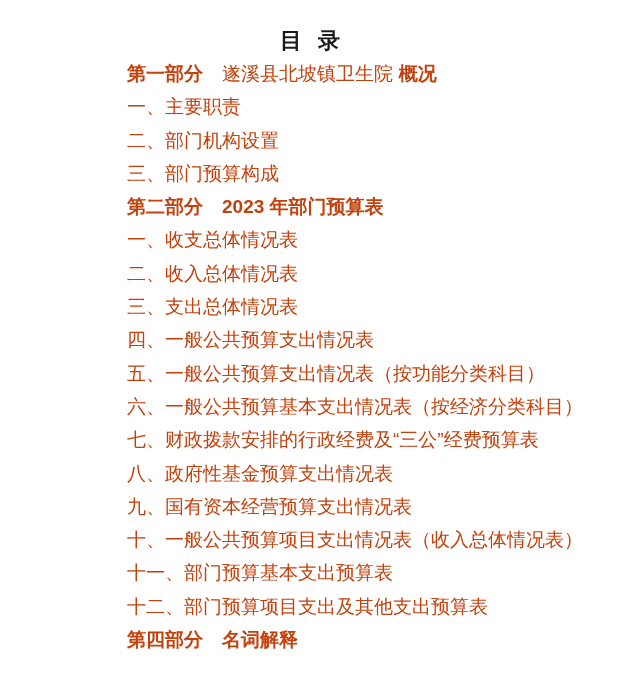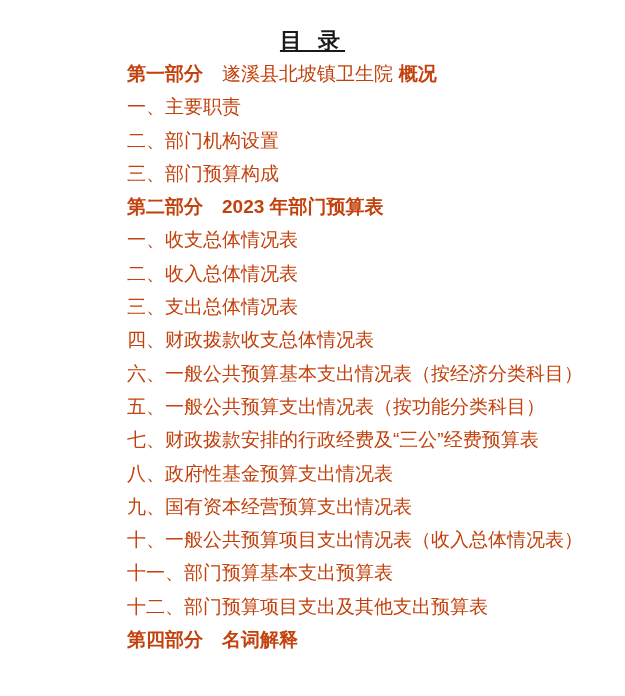--- a/index.html
+++ b/index.html
@@ -20,21 +20,20 @@
     .doc-title {
       padding-top: 25px;
       height: 32px;
       line-height: 32px;
       text-align: center;
       font-size: 22px;
       font-weight: bold;
       letter-spacing: 5px;
       white-space: pre;
       color: #1a1a1a;
-      text-decoration: underline;
     }
     .toc {
       padding-left: 127px;
       padding-right: 20px;
     }
     .toc-line {
       height: 33.3px;
       display: flex;
       align-items: center;
       font-size: 19px;
@@ -98,29 +97,29 @@
 
     <div class="toc-line item">
       <span>二、收入总体情况表</span>
     </div>
 
     <div class="toc-line item">
       <span>三、支出总体情况表</span>
     </div>
 
     <div class="toc-line item">
-      <span>四、财政拨款收支总体情况表</span>
+      <span>四、一般公共预算支出情况表</span>
+    </div>
+
+    <div class="toc-line item">
+      <span>五、一般公共预算支出情况表（按功能分类科目）</span>
     </div>
 
     <div class="toc-line item">
       <span>六、一般公共预算基本支出情况表（按经济分类科目）</span>
-    </div>
-
-    <div class="toc-line item">
-      <span>五、一般公共预算支出情况表（按功能分类科目）</span>
     </div>
 
     <div class="toc-line item">
       <span>七、财政拨款安排的行政经费及“三公”经费预算表</span>
     </div>
 
     <div class="toc-line item">
       <span>八、政府性基金预算支出情况表</span>
     </div>
 

